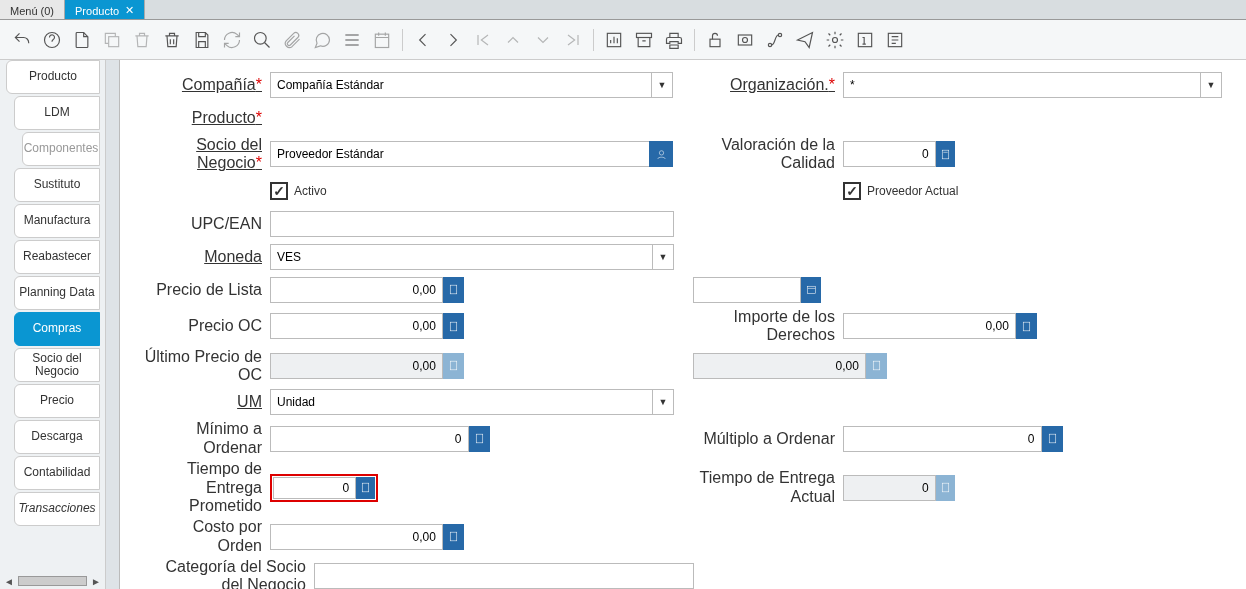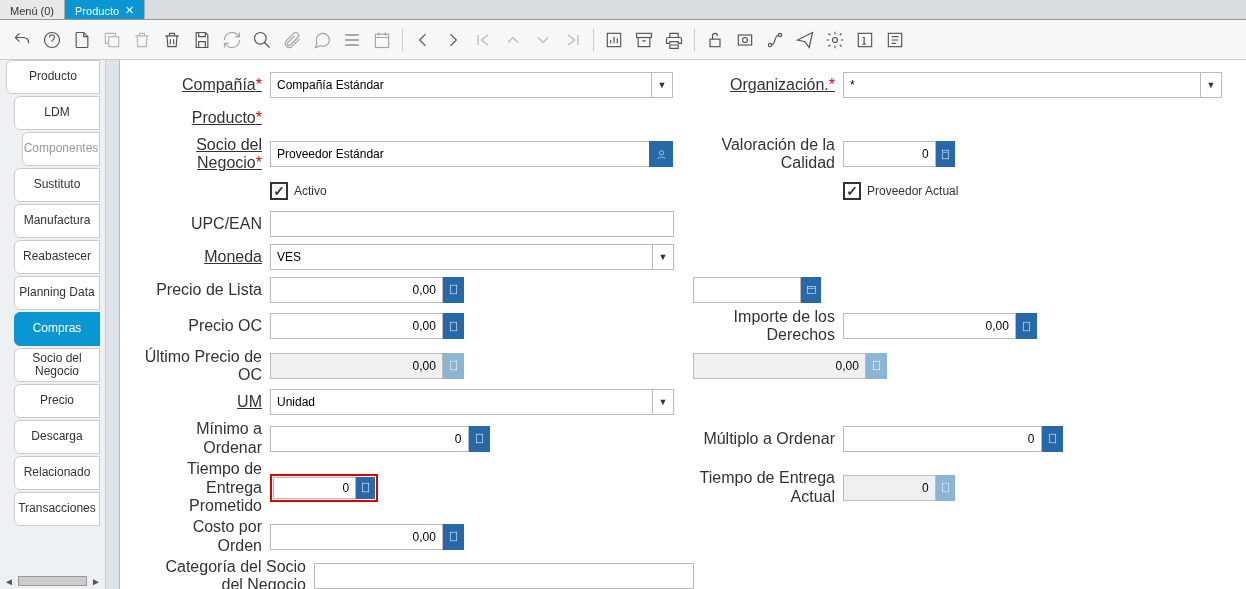--- a/index.html
+++ b/index.html
@@ -15,21 +15,21 @@
 .toolbar .ticon svg { width: 20px; height: 20px; stroke: #555; fill: none; stroke-width: 1.4; }
 .toolbar .sep { width: 1px; height: 22px; background: #ccc; margin: 0 4px; }
 
 .main { display: flex; height: calc(100% - 60px); }
 .sidebar-wrap { width: 106px; position: relative; border-right: 1px solid #ccc; background: #eef1f3; }
 .sidebar-tabs { position: absolute; left: 0; top: 0; width: 100px; }
 .stab { height: 34px; display: flex; align-items: center; justify-content: center; text-align:center; font-size: 12px; background: #fff; border: 1px solid #ccc; border-radius: 6px 0 0 6px; margin-bottom: 2px; margin-left: 6px; cursor: pointer; padding: 2px 4px; line-height: 1.1; }
 .stab.level2 { margin-left: 14px; }
 .stab.level3 { margin-left: 22px; color: #999; }
 .stab.active { background: #0a96d2; color: #fff; border-color: #0a96d2; }
-.stab.italic { }
+.stab.italic { font-style: italic; }
 .sidebar-scroll { position:absolute; bottom:2px; left:4px; right:4px; display:flex; gap:4px; }
 .sidebar-scroll .arrow { font-size:10px; color:#555; cursor:pointer; }
 
 .gutter { width: 14px; background: #dee3e7; border-right: 1px solid #bbb; }
 
 .form-area { flex: 1; padding: 10px 24px 20px 24px; overflow-y: auto; }
 .form-grid { display: flex; flex-direction: column; gap: 0; }
 .row { display: flex; align-items: center; min-height: 30px; margin-bottom: 3px; }
 .col-left { display: flex; align-items: center; width: 530px; }
 .col-right { display: flex; align-items: center; width: 530px; margin-left: 20px; }
@@ -266,21 +266,21 @@
       <div class="stab level2">
           <span>Socio del Negocio</span>
         </div>
       <div class="stab level2">
           <span>Precio</span>
         </div>
       <div class="stab level2">
           <span>Descarga</span>
         </div>
       <div class="stab level2">
-          <span>Relacionado</span>
+          <span>Contabilidad</span>
         </div>
       <div class="stab level2 italic">
           <span>Transacciones</span>
         </div>
     </div>
     <div class="sidebar-scroll">
       <span class="arrow">◄</span>
       <div style="flex:1;height:10px;background:#ccc;border:1px solid #999"></div>
       <span class="arrow">►</span>
     </div>

